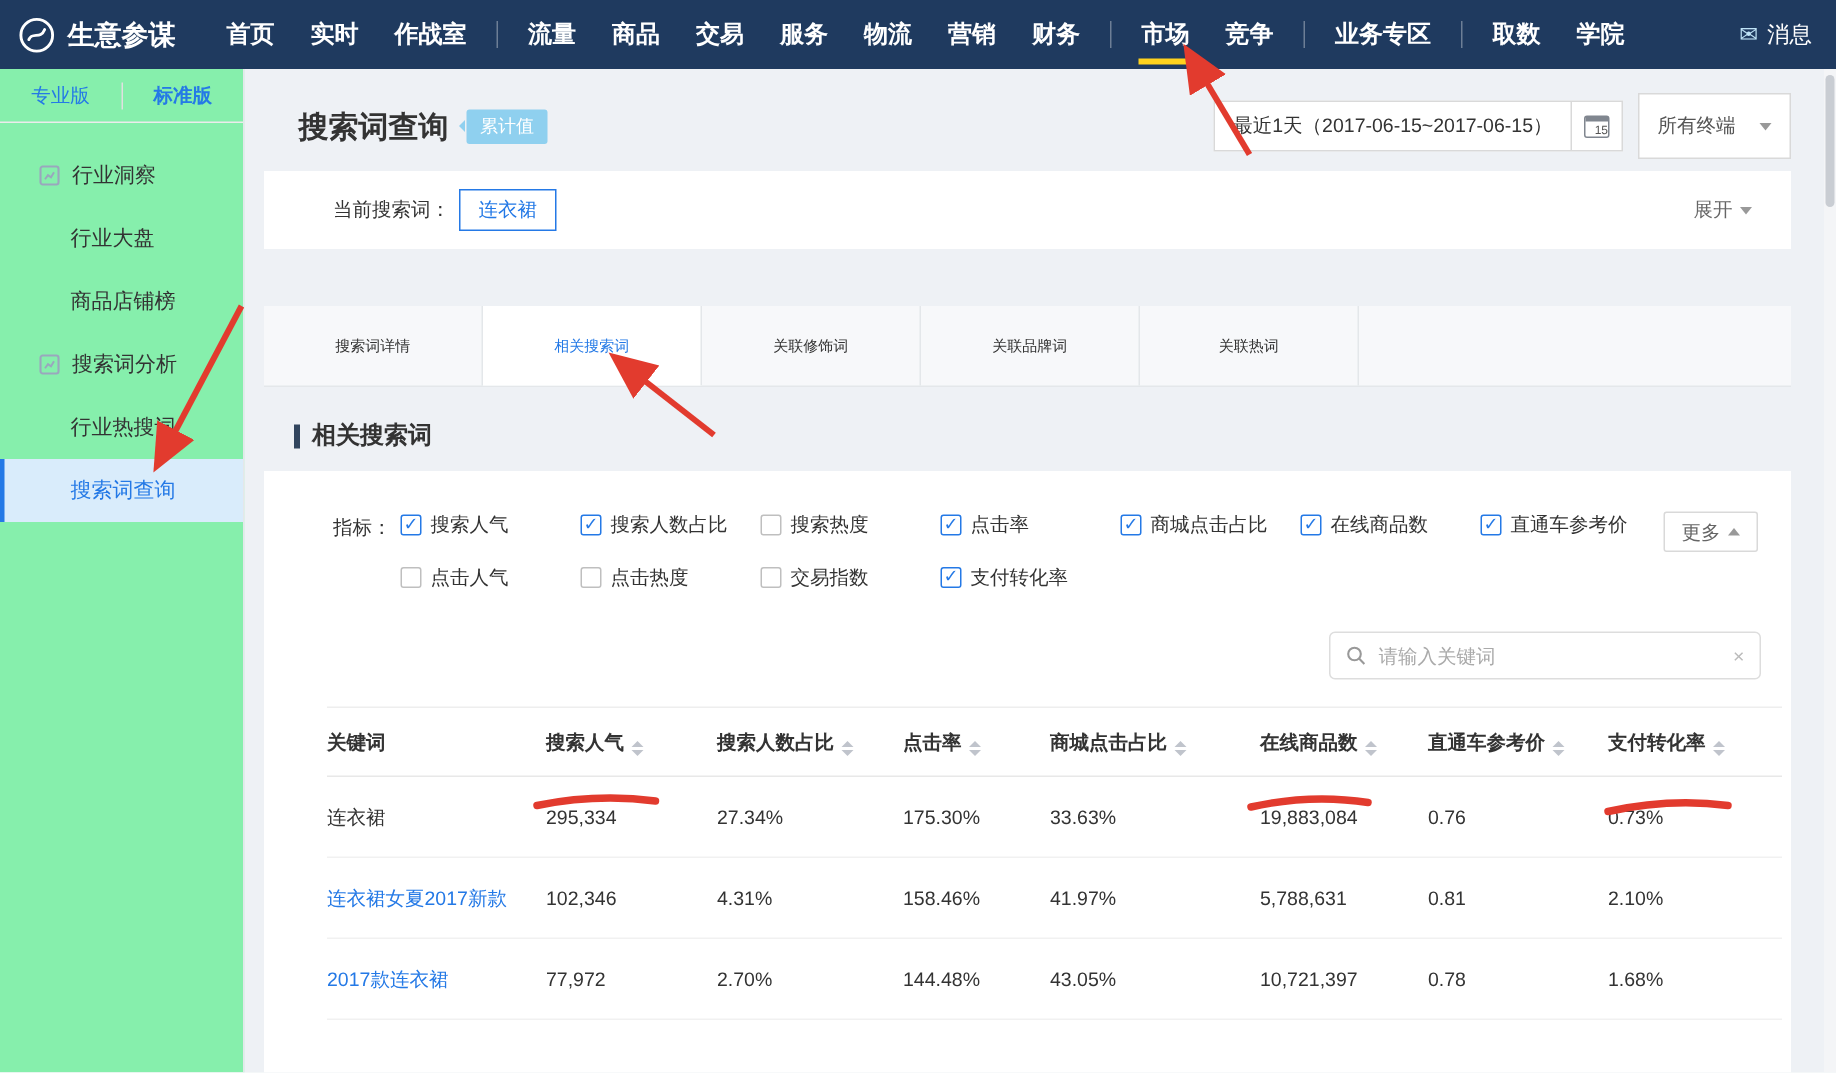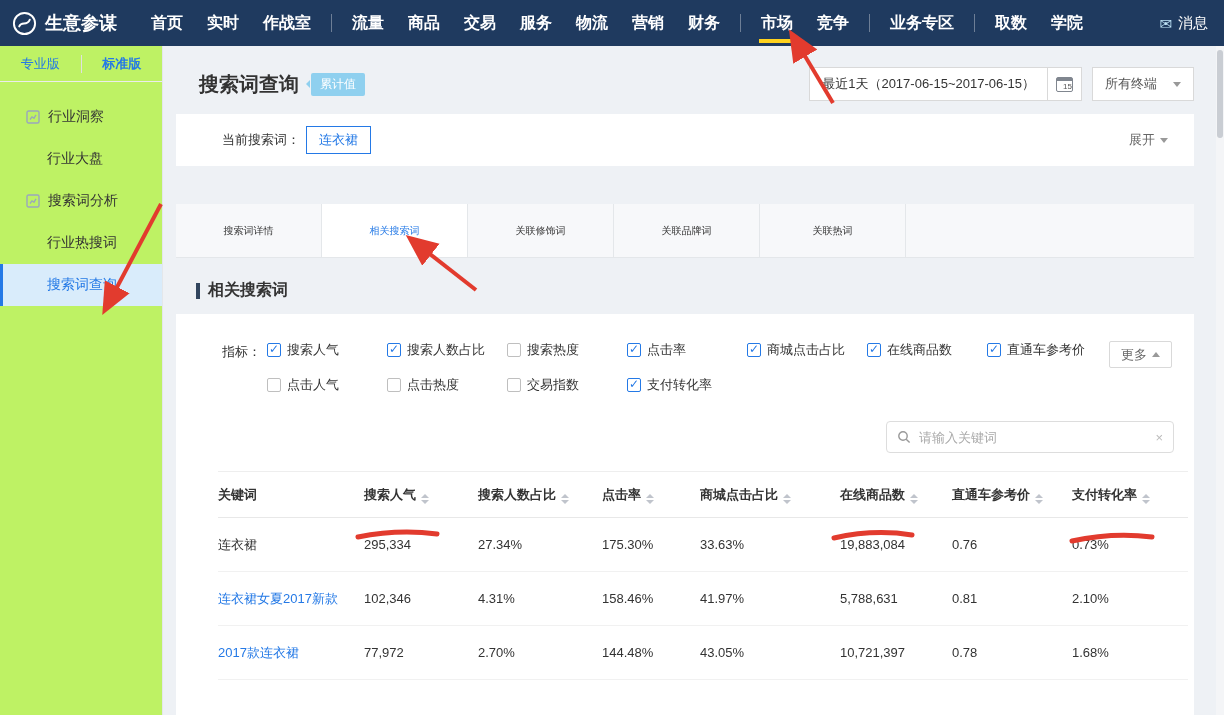--- a/index.html
+++ b/index.html
@@ -20,21 +20,21 @@
   .logo{width:25px;height:25px;display:block;}
   .nav-items{display:flex;align-items:center;height:100%;flex:1;min-width:0;}
   .nav-item{padding:0 12px;font-size:16px;font-weight:600;height:100%;display:flex;align-items:center;position:relative;cursor:pointer;white-space:nowrap;}
   .nav-item.active::after{content:"";position:absolute;left:10px;right:10px;bottom:3px;height:4px;background:var(--yellow);}
   .nav-divider{width:1px;height:18px;background:rgba(255,255,255,.35);margin:0 8px;flex:none;}
   .nav-right{display:flex;align-items:center;gap:6px;font-size:15px;cursor:pointer;white-space:nowrap;}
   .msg-icon{font-size:15px;color:#bfe3f6;line-height:1;}
 
   
   .body{display:flex;height:669px;}
-  .sidebar{width:163px;background:#bef264;border-right:1px solid var(--border);flex:none;}
+  .sidebar{width:163px;background:#86efac;border-right:1px solid var(--border);flex:none;}
   .sidebar-tabs{display:flex;align-items:center;height:36px;border-bottom:1px solid #ececec;font-size:13px;color:var(--accent);}
   .sidebar-tab{flex:1;text-align:center;cursor:pointer;}
   .sidebar-tab + .sidebar-tab{border-left:1px solid #e0e0e0;}
   .sidebar-tab.active{font-weight:bold;}
   .side-menu{list-style:none;margin-top:14px;font-size:14px;color:#333;}
   .side-item{height:42px;display:flex;align-items:center;padding-left:44px;cursor:pointer;border-left:3px solid transparent;}
   .side-item.hdr{padding-left:23px;gap:8px;}
   .side-item.active{background:#d9ecfb;border-left-color:var(--accent);color:var(--accent);}
   .side-icon{width:14px;height:14px;display:block;flex:none;}
 
@@ -45,21 +45,21 @@
   .page-title{font-size:20px;font-weight:bold;color:#333;}
   .badge{background:#8fd0ef;color:#fff;font-size:12px;padding:3px 9px;border-radius:2px;margin-left:12px;position:relative;}
   .badge::before{content:"";position:absolute;left:-5px;top:50%;margin-top:-4px;border:4px solid transparent;border-right-color:#8fd0ef;border-left:none;}
   .header-controls{margin-left:auto;display:flex;gap:10px;align-items:center;}
   .date-box{background:#fff;border:1px solid #d9d9d9;height:34px;display:flex;align-items:stretch;font-size:13px;color:#333;cursor:pointer;}
   .date-text{padding:0 12px;display:flex;align-items:center;}
   .calendar-seg{width:34px;border-left:1px solid #d9d9d9;display:flex;align-items:center;justify-content:center;}
   .cal{width:17px;height:15px;border:1px solid #80868f;border-radius:2px;position:relative;display:block;}
   .cal i{position:absolute;top:0;left:0;right:0;height:3px;background:#80868f;}
   .cal b{position:absolute;left:0;right:0;top:3px;bottom:0;font-size:8px;line-height:11px;text-align:right;color:#555;font-weight:normal;font-style:normal;}
-  .terminal-box{background:#fff;border:1px solid #d9d9d9;height:34px;display:flex;align-items:center;padding:0 12px;font-size:13px;color:#555;gap:16px;cursor:pointer;}
+  .terminal-box{background:#fff;border:1px solid #d9d9d9;height:44px;display:flex;align-items:center;padding:0 12px;font-size:13px;color:#555;gap:16px;cursor:pointer;}
   .caret{width:0;height:0;border-left:4px solid transparent;border-right:4px solid transparent;border-top:5px solid #999;display:inline-block;}
   .caret.up{border-top:none;border-bottom:5px solid #999;}
 
   
   .panel{background:#fff;height:52px;display:flex;align-items:center;padding:0 26px 0 46px;margin-top:2px;}
   .cs-label{font-size:13px;color:#333;}
   .keyword-tag{border:1px solid var(--accent);color:var(--accent);font-size:13px;padding:4px 12px;margin-left:6px;cursor:pointer;background:#fff;}
   .expand{margin-left:auto;color:#666;font-size:13px;cursor:pointer;display:flex;align-items:center;gap:5px;}
 
   
@@ -157,20 +157,23 @@
       <ul class="side-menu">
         <li class="side-item hdr">
           <svg class="side-icon" viewBox="0 0 14 14">
               <rect x="1" y="1" width="12" height="12" rx="1.5" fill="none" stroke="#9aa7bd" stroke-width="1.4"></rect>
               <path d="M4 9.5 L6 6.8 L8 8.2 L10 4.8" stroke="#9aa7bd" fill="none" stroke-width="1.3"></path>
             </svg>
           <span>行业洞察</span>
         </li>
         <li class="side-item">
           <span>行业大盘</span>
+        </li>
+        <li class="side-item">
+          <span>商品店铺榜</span>
         </li>
         <li class="side-item hdr">
           <svg class="side-icon" viewBox="0 0 14 14">
               <rect x="1" y="1" width="12" height="12" rx="1.5" fill="none" stroke="#9aa7bd" stroke-width="1.4"></rect>
               <path d="M4 9.5 L6 6.8 L8 8.2 L10 4.8" stroke="#9aa7bd" fill="none" stroke-width="1.3"></path>
             </svg>
           <span>搜索词分析</span>
         </li>
         <li class="side-item">
           <span>行业热搜词</span>

